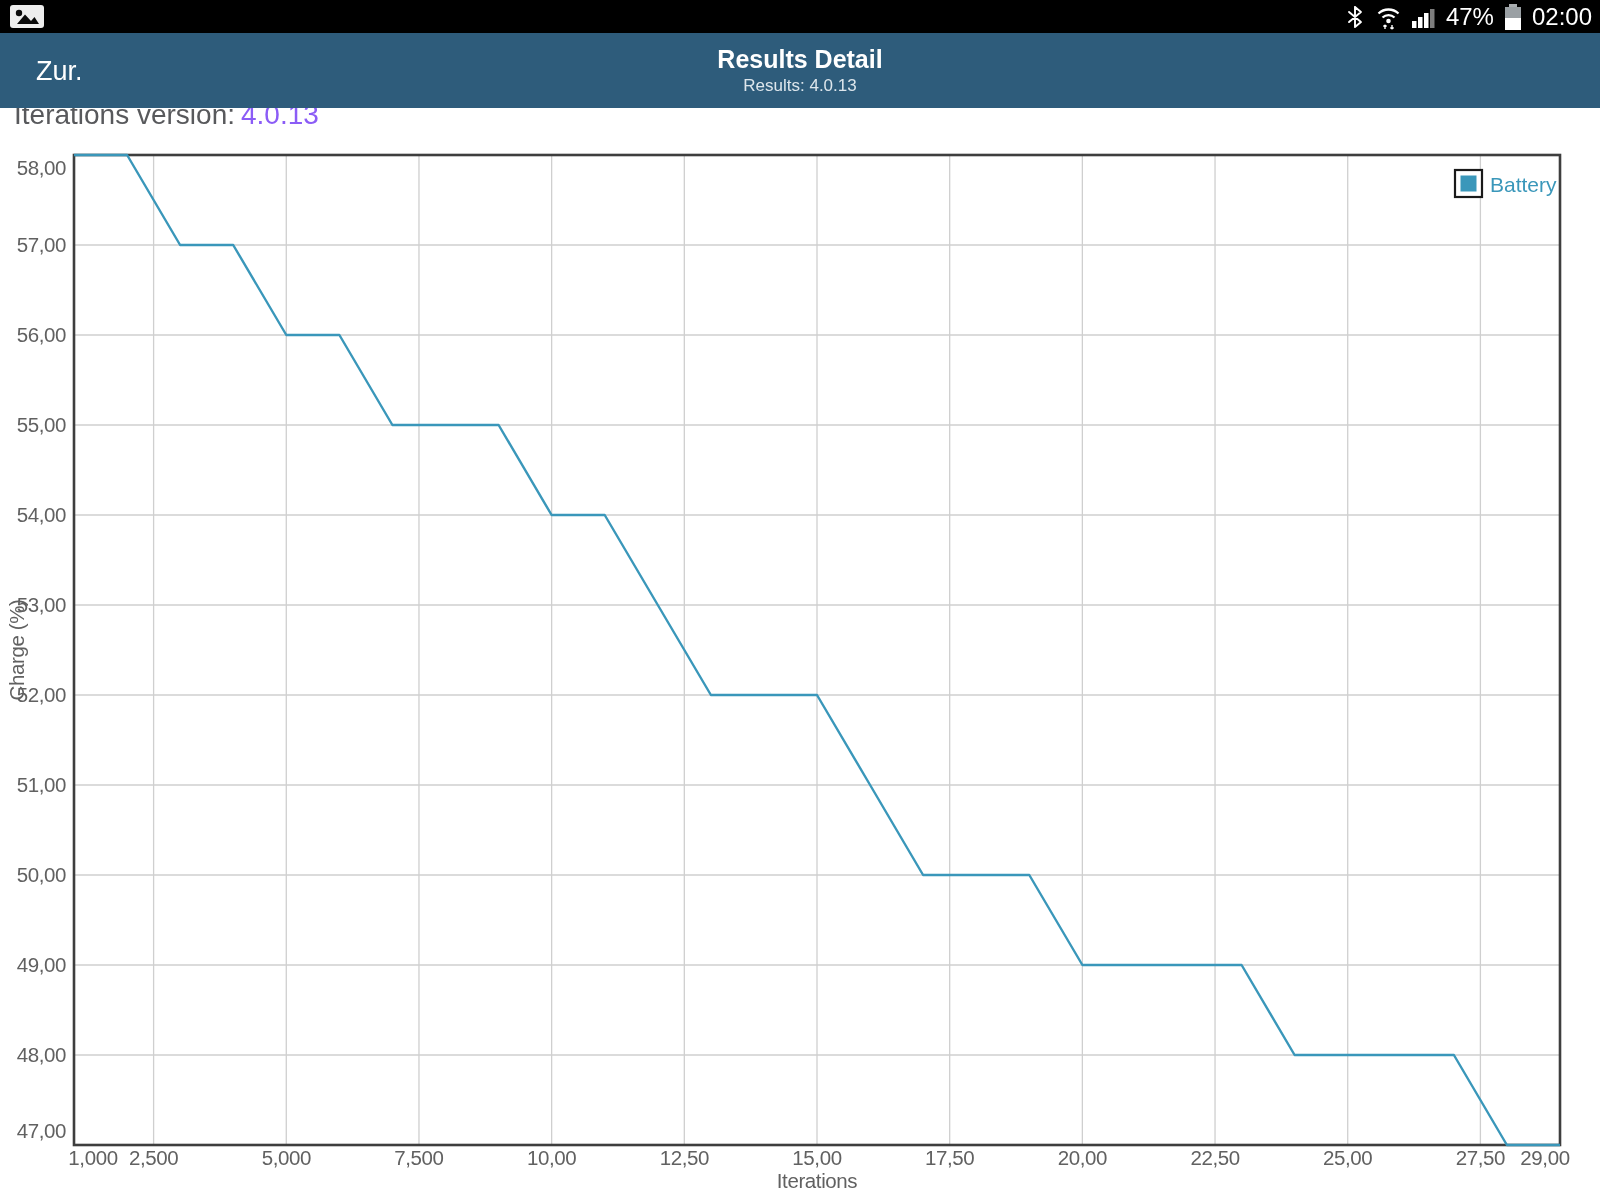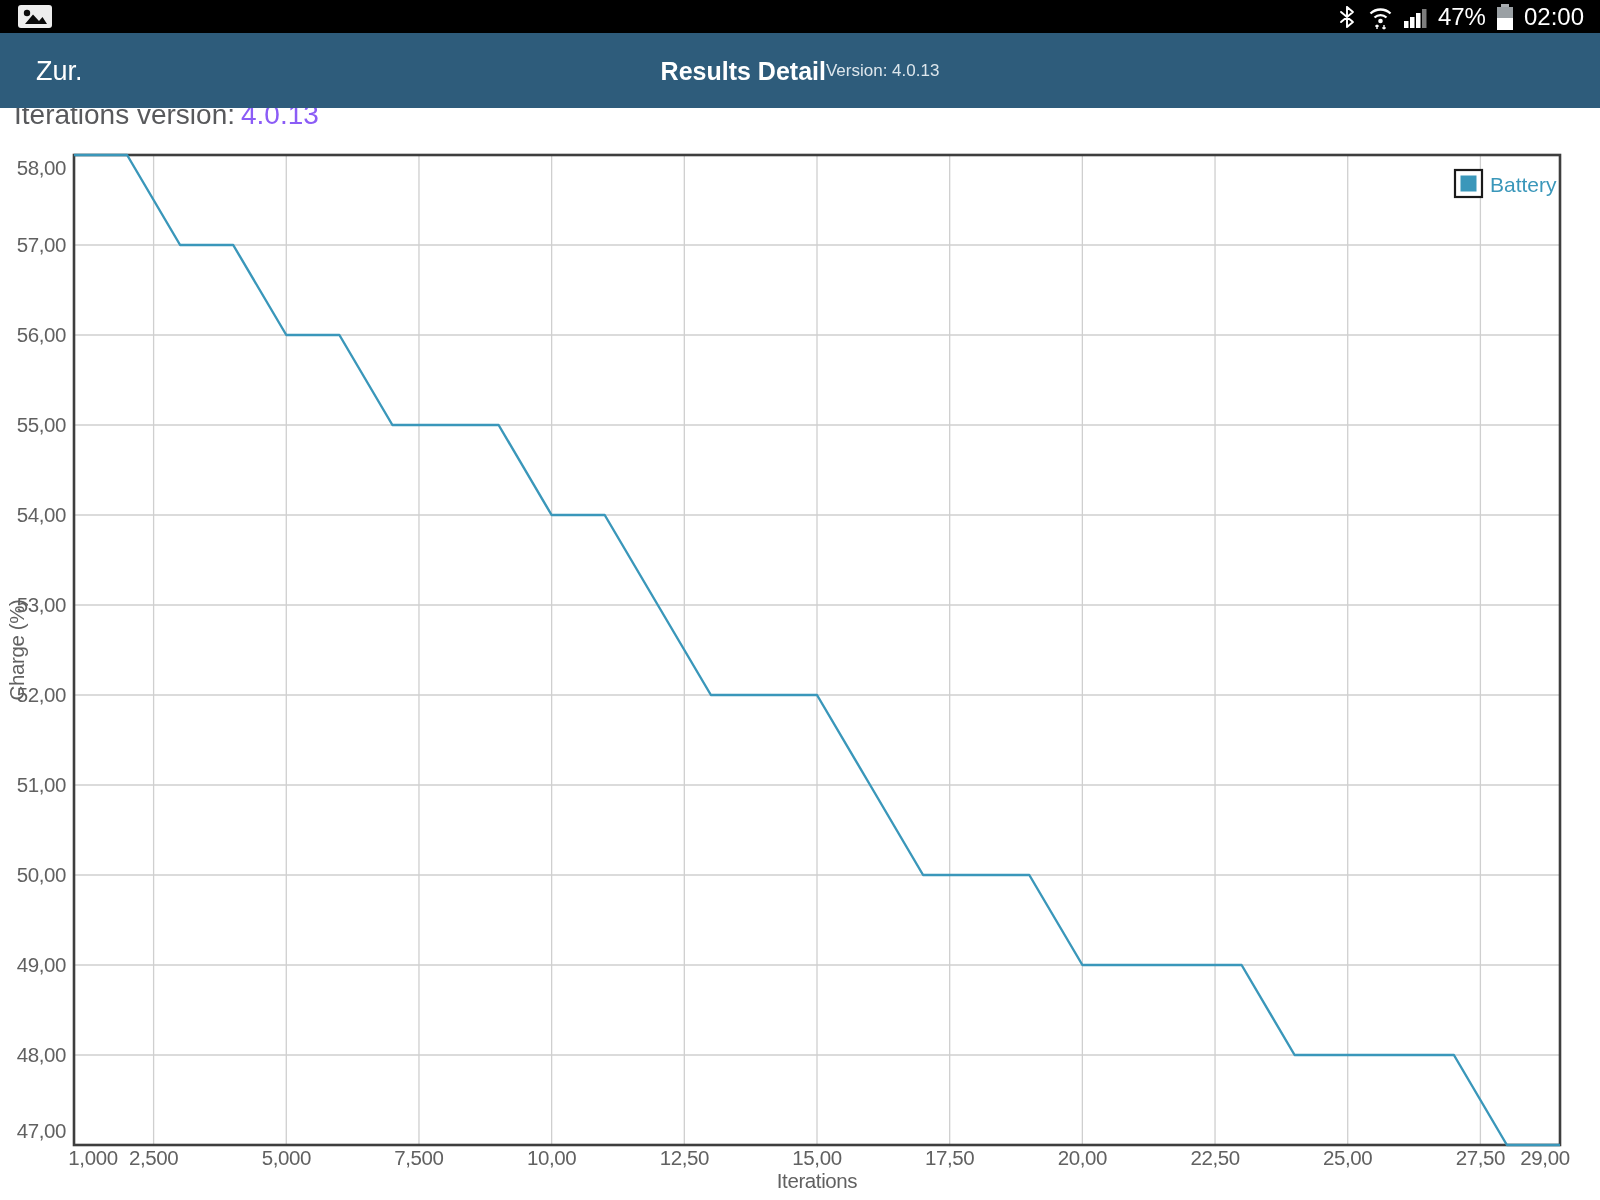--- a/index.html
+++ b/index.html
@@ -1,28 +1,28 @@
 <!DOCTYPE html>
 <html><head>
 <meta charset="utf-8">
 <style>
   html,body{margin:0;padding:0;background:#fff;}
   .screen{position:relative;width:1600px;height:1200px;background:#ffffff;overflow:hidden;
           font-family:"Liberation Sans",sans-serif;}
   
   .status-bar{position:absolute;top:0;left:0;width:1600px;height:33px;background:#000;z-index:6;
-              display:flex;align-items:center;justify-content:space-between;box-sizing:border-box;padding:0 16px;gap:40px;}
+              display:flex;align-items:center;justify-content:space-between;box-sizing:border-box;padding:0 8px;gap:40px;}
   .sb-right{display:flex;align-items:center;color:#fff;font-size:24px;line-height:33px;}
   .sb-right > *{margin-left:9px;}
   .sb-left{display:flex;align-items:center;}
   
   .app-header{position:absolute;top:33px;left:0;width:1600px;height:75px;z-index:5;}
   .back-label{position:absolute;left:36px;top:50%;transform:translateY(-50%);
               color:#fff;font-size:27px;cursor:pointer;}
-  .header-titles{position:absolute;left:0;right:0;top:0;bottom:0;display:flex;
+  .header-titles{position:absolute;left:0;right:0;top:0;bottom:0;display:flex;flex-direction:column;
                  align-items:center;justify-content:center;}
   .header-title{color:#fff;font-size:25px;font-weight:bold;line-height:30px;}
   .header-subtitle{color:#dde6ec;font-size:17px;line-height:22px;margin-top:1px;}
   
   .benchmark-line{position:absolute;top:99px;left:14px;z-index:1;font-size:28px;color:#58595c;}
   .benchmark-line .val{margin-left:6px;}
   
   #chart{position:absolute;top:0;left:0;z-index:2;}
 </style>
 </head>
@@ -62,21 +62,21 @@
         <rect x="2" y="15" width="16" height="12" fill="#ffffff"></rect>
       </svg>
       <span>02:00</span>
     </div>
   </div>
 
   <div class="app-header" style="background: rgb(46, 92, 123);">
     <div class="back-label">Zur.</div>
     <div class="header-titles">
       <div class="header-title">Results Detail</div>
-      <div class="header-subtitle">Version: 4.0.13</div>
+      <div class="header-subtitle">Results: 4.0.13</div>
     </div>
   </div>
 
   <div class="benchmark-line">
     <span>Iterations version:</span><span class="val" style="color: #8b5cf6;">4.0.13</span>
   </div>
 
   <svg id="chart" width="1600" height="1200" viewBox="0 0 1600 1200">
       <line x1="153.60714285714286" y1="155" x2="153.60714285714286" y2="1145" stroke="#cfcfcf" stroke-width="1.3"></line>
       <line x1="286.2857142857143" y1="155" x2="286.2857142857143" y2="1145" stroke="#cfcfcf" stroke-width="1.3"></line>

